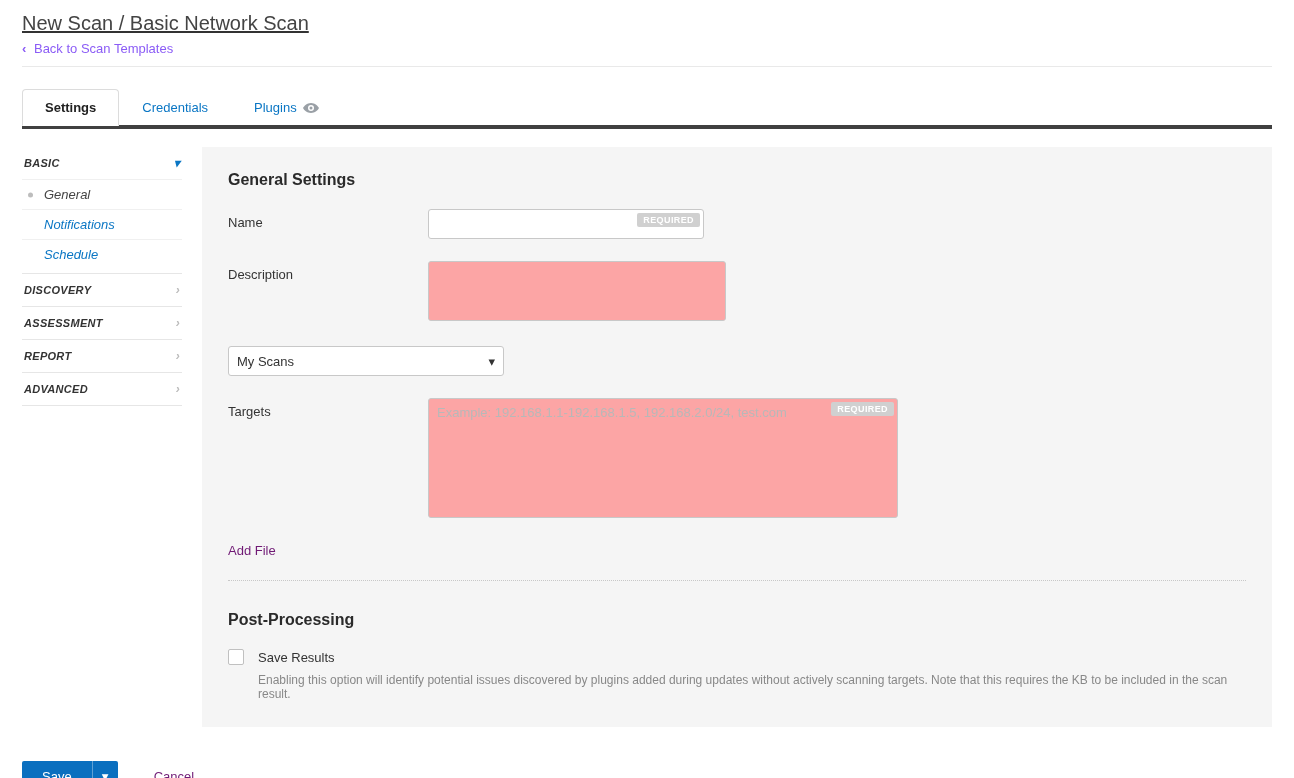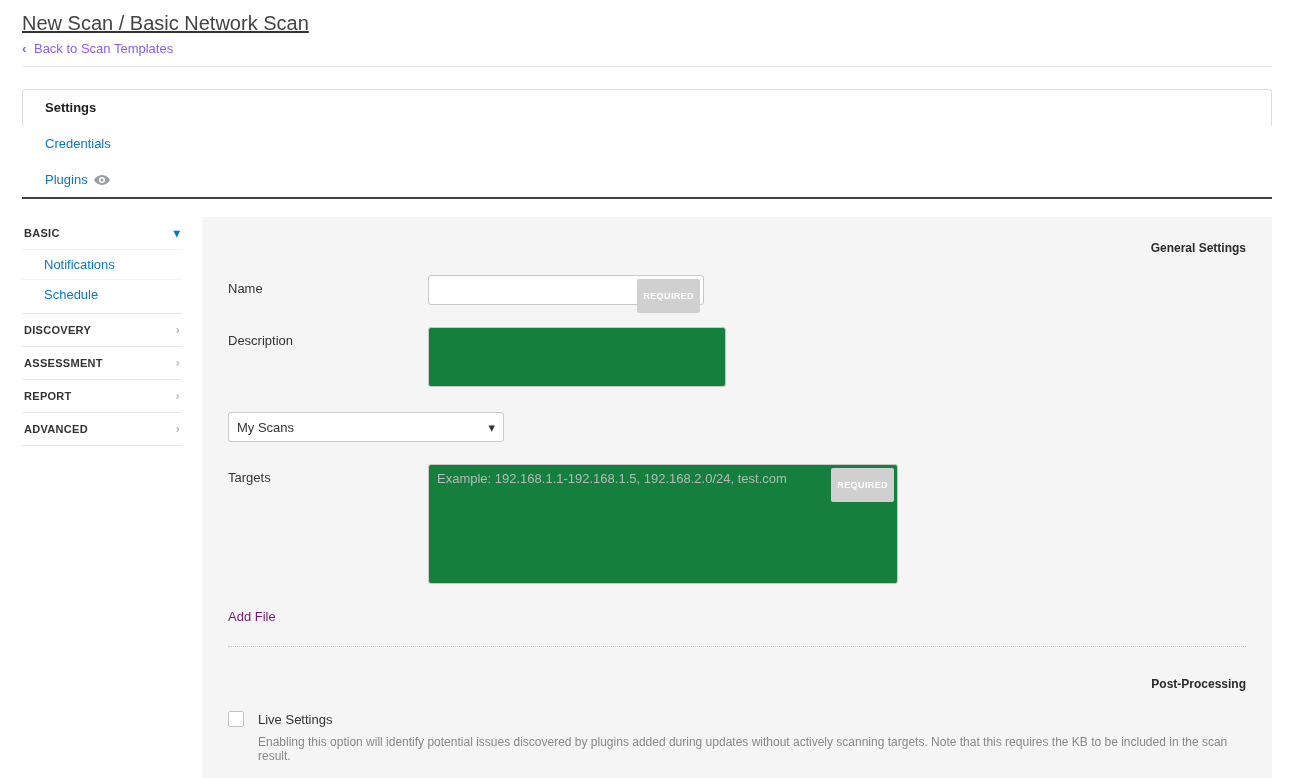--- a/index.html
+++ b/index.html
@@ -28,23 +28,22 @@
     color: #8b5cf6;
     font-size: 13px;
     cursor: pointer;
   }
   .back-link .chev {
     font-weight: bold;
     margin-right: 4px;
   }
   .tabs {
     margin-top: 22px;
-    border-bottom: 2px solid #404040;
-    display: flex;
-    flex-direction: column;
+    border-bottom: 4px solid #404040;
+    display: flex;
   }
   .tab {
     padding: 10px 22px;
     font-size: 13px;
     color: #0a76c4;
     cursor: pointer;
     border: 1px solid transparent;
     border-bottom: none;
     display: flex;
     align-items: center;
@@ -68,20 +67,21 @@
     display: flex;
     margin-top: 18px;
     gap: 20px;
   }
   .sidebar {
     width: 160px;
     flex-shrink: 0;
   }
   .side-section {
     border-bottom: 1px solid #e6e6e6;
+    font-style: italic;
   }
   .side-section-hdr {
     display: flex;
     justify-content: space-between;
     align-items: center;
     padding: 9px 2px;
     font-size: 11px;
     font-weight: 700;
     color: #333;
     letter-spacing: 0.3px;
@@ -114,25 +114,24 @@
     width: 5px; height: 5px;
     background: #bdbdbd;
     border-radius: 50%;
   }
   .form-panel {
     flex: 1;
     background: #f5f5f5;
     padding: 24px 26px 26px 26px;
   }
   .section-title {
-    font-size: 12px;
+    font-size: 16px;
     font-weight: 700;
     color: #2a2a2a;
     margin-bottom: 20px;
-    text-align: right;
   }
   .form-row {
     display: flex;
     margin-bottom: 22px;
   }
   .form-label {
     width: 200px;
     font-size: 13px;
     color: #333;
     padding-top: 6px;
@@ -148,35 +147,35 @@
     padding: 0 8px;
     font-size: 13px;
     background: #fff;
   }
   textarea.ctrl {
     width: 298px;
     border: 1px solid #c8c8c8;
     border-radius: 3px;
     padding: 6px 8px;
     font-size: 13px;
-    background: #15803d;
+    background: #fca5a5;
     resize: none;
     font-family: inherit;
   }
   textarea.ctrl.desc { height: 60px; }
   textarea.ctrl.targets { width: 470px; height: 120px; }
   .required-tag {
     position: absolute;
     top: 4px;
     right: 4px;
     background: #d0d0d0;
     color: #fff;
     font-size: 9px;
     font-weight: 700;
-    padding: 12px 6px;
+    padding: 2px 6px;
     border-radius: 2px;
     letter-spacing: 0.4px;
   }
   .select.ctrl {
     display: flex;
     align-items: center;
     justify-content: space-between;
     cursor: pointer;
   }
   .select .caret {
@@ -268,20 +267,21 @@
   </div>
 
   <div class="content">
     <div class="sidebar">
       <div class="side-section">
         <div class="side-section-hdr">
           <span>BASIC</span>
           <span class="chevron" style="color:#0a76c4;">▾</span>
         </div>
         <div class="side-items">
+          <div class="side-item active">General</div>
           <div class="side-item">Notifications</div>
           <div class="side-item">Schedule</div>
         </div>
       </div>
       <div class="side-section">
         <div class="side-section-hdr">
           <span>DISCOVERY</span>
           <span class="chevron">›</span>
         </div>
       </div>
@@ -345,21 +345,21 @@
           <span class="link">Add File</span>
         </div>
       </div>
 
       <hr class="divider">
 
       <div class="section-title">Post-Processing</div>
 
       <div class="checkbox-row">
         <div class="checkbox"></div>
-        <span>Live Settings</span>
+        <span>Save Results</span>
       </div>
       <div class="help-text">Enabling this option will identify potential issues discovered by plugins added during updates without actively scanning targets. Note that this requires the KB to be included in the scan result.</div>
     </div>
   </div>
 
   <div class="footer">
     <div class="btn-group">
       <button class="btn-primary">Save</button>
       <button class="btn-caret">
         <span>▾</span>

